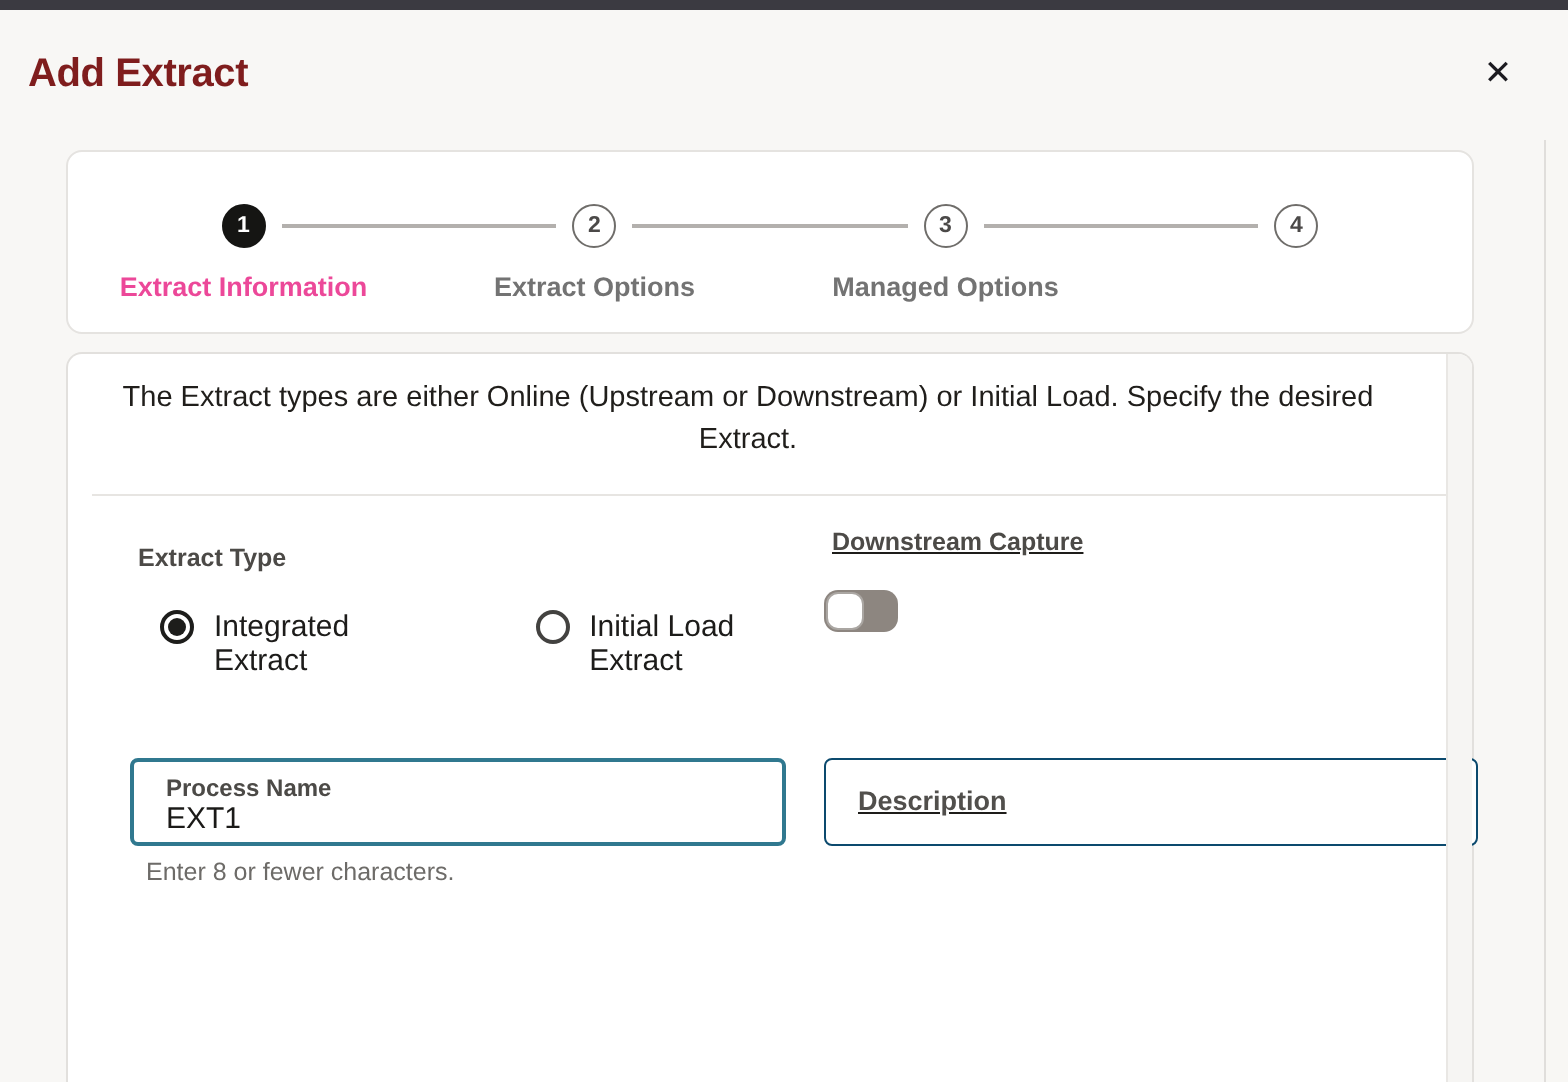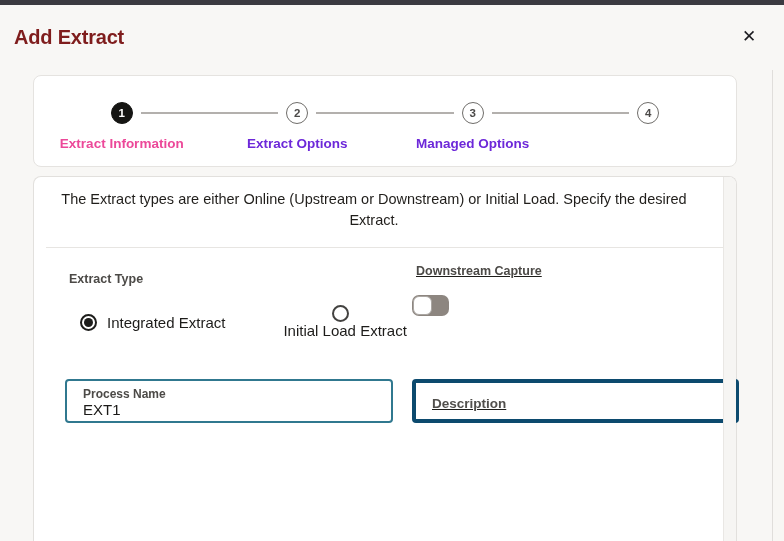--- a/index.html
+++ b/index.html
@@ -42,21 +42,21 @@
     left:calc(50% + 19px); width:calc(100% - 38px);
     background:#b3b0ad;
   }
   .step-circle {
     width:22px; height:22px; border-radius:50%; margin:0 auto;
     display:flex; align-items:center; justify-content:center;
     font-size:11.5px; font-weight:700;
     background:#ffffff; border:1px solid #6f6d6a; color:#4b4948;
   }
   .step.active .step-circle { background:#151513; border-color:#151513; color:#ffffff; }
-  .step-label { margin-top:12px; font-size:13.5px; font-weight:700; color:#6d28d9; }
+  .step-label { margin-top:12px; font-size:13.5px; font-weight:700; color:#737373; }
   .step.active .step-label { color:#ec4899; }
 
   
   .content-card {
     position:absolute; left:33px; top:176px; width:704px; height:365px;
     background:#ffffff; border:1px solid #e2e0dd; border-bottom:none;
     border-radius:8px 8px 0 0;
   }
   .scroll-track {
     position:absolute; top:0; right:0; bottom:0; width:13px;
@@ -71,22 +71,22 @@
   .divider { border:none; border-top:1px solid #e7e5e2; margin:16px 12px 0 12px; }
 
   .row { display:flex; align-items:flex-start; margin:16px 8px 0 8px; }
   .col-left { flex:0 0 347px;margin-left:23px; }
   .col-right { flex:1;text-decoration:underline; }
 
   .group-label { font-size:12.5px; font-weight:600; color:#4c4a47; padding-left:4px; }
   .col-left .group-label { margin-top:8px; }
 
   .radio-row { margin-top:19px; display:flex; align-items:center; padding-left:3px; }
-  .radio { display:flex; align-items:center; cursor:pointer;padding-left:12px; }
-  .radio + .radio { margin-left:36px;flex-direction:column; }
+  .radio { display:flex; cursor:pointer;padding-left:12px; }
+  .radio + .radio { margin-left:36px; }
   .rb {
     width:17px; height:17px; border-radius:50%; border:2px solid #434240;
     display:inline-flex; align-items:center; justify-content:center; flex:none;
     background:#fff;
   }
   .rb.selected { border-color:#1d1d1b; }
   .rb.selected::after { content:""; width:9px; height:9px; border-radius:50%; background:#1d1d1b; }
   .radio-text { margin-left:10px; font-size:15px; color:#1d1c1a; }
 
   .toggle {
@@ -96,21 +96,21 @@
   .toggle .thumb {
     position:absolute; left:1px; top:1px; width:19px; height:19px;
     background:#ffffff; border:1px solid #aaa6a2; border-radius:6px;
   }
 
   .row2 { margin-top:40px; }
   .field {
     height:44px; border-radius:4px; background:#fff; position:relative;
   }
   .field.focused { width:328px; border:2px solid #30788f; }
-  .field.empty { width:327px; border:4px solid #0c4a6e; }
+  .field.empty { width:327px; border:1px solid #0c4a6e; }
   .flabel { position:absolute; left:16px; top:6px; font-size:12px; font-weight:600; color:#4c4a47; }
   .fvalue { position:absolute; left:16px; top:20px; font-size:15px; color:#1b1a18; }
   .placeholder {
     padding-left:16px; line-height:42px; font-size:13.5px; font-weight:600; color:#514f4c;
   }
   .helper { margin:6px 0 0 8px; font-size:12.5px; color:#6d6b68; }
 </style>
 </head>
 <body>
 
@@ -168,20 +168,21 @@
       </div>
     </div>
   </div>
 
   <div class="row row2">
     <div class="col-left">
       <div class="field focused">
         <div class="flabel">Process Name</div>
         <div class="fvalue">EXT1</div>
       </div>
+      <div class="helper">Enter 8 or fewer characters.</div>
     </div>
     <div class="col-right">
       <div class="field empty">
         <div class="placeholder">Description</div>
       </div>
     </div>
   </div>
 
   <div class="scroll-track"></div>
 </section>

